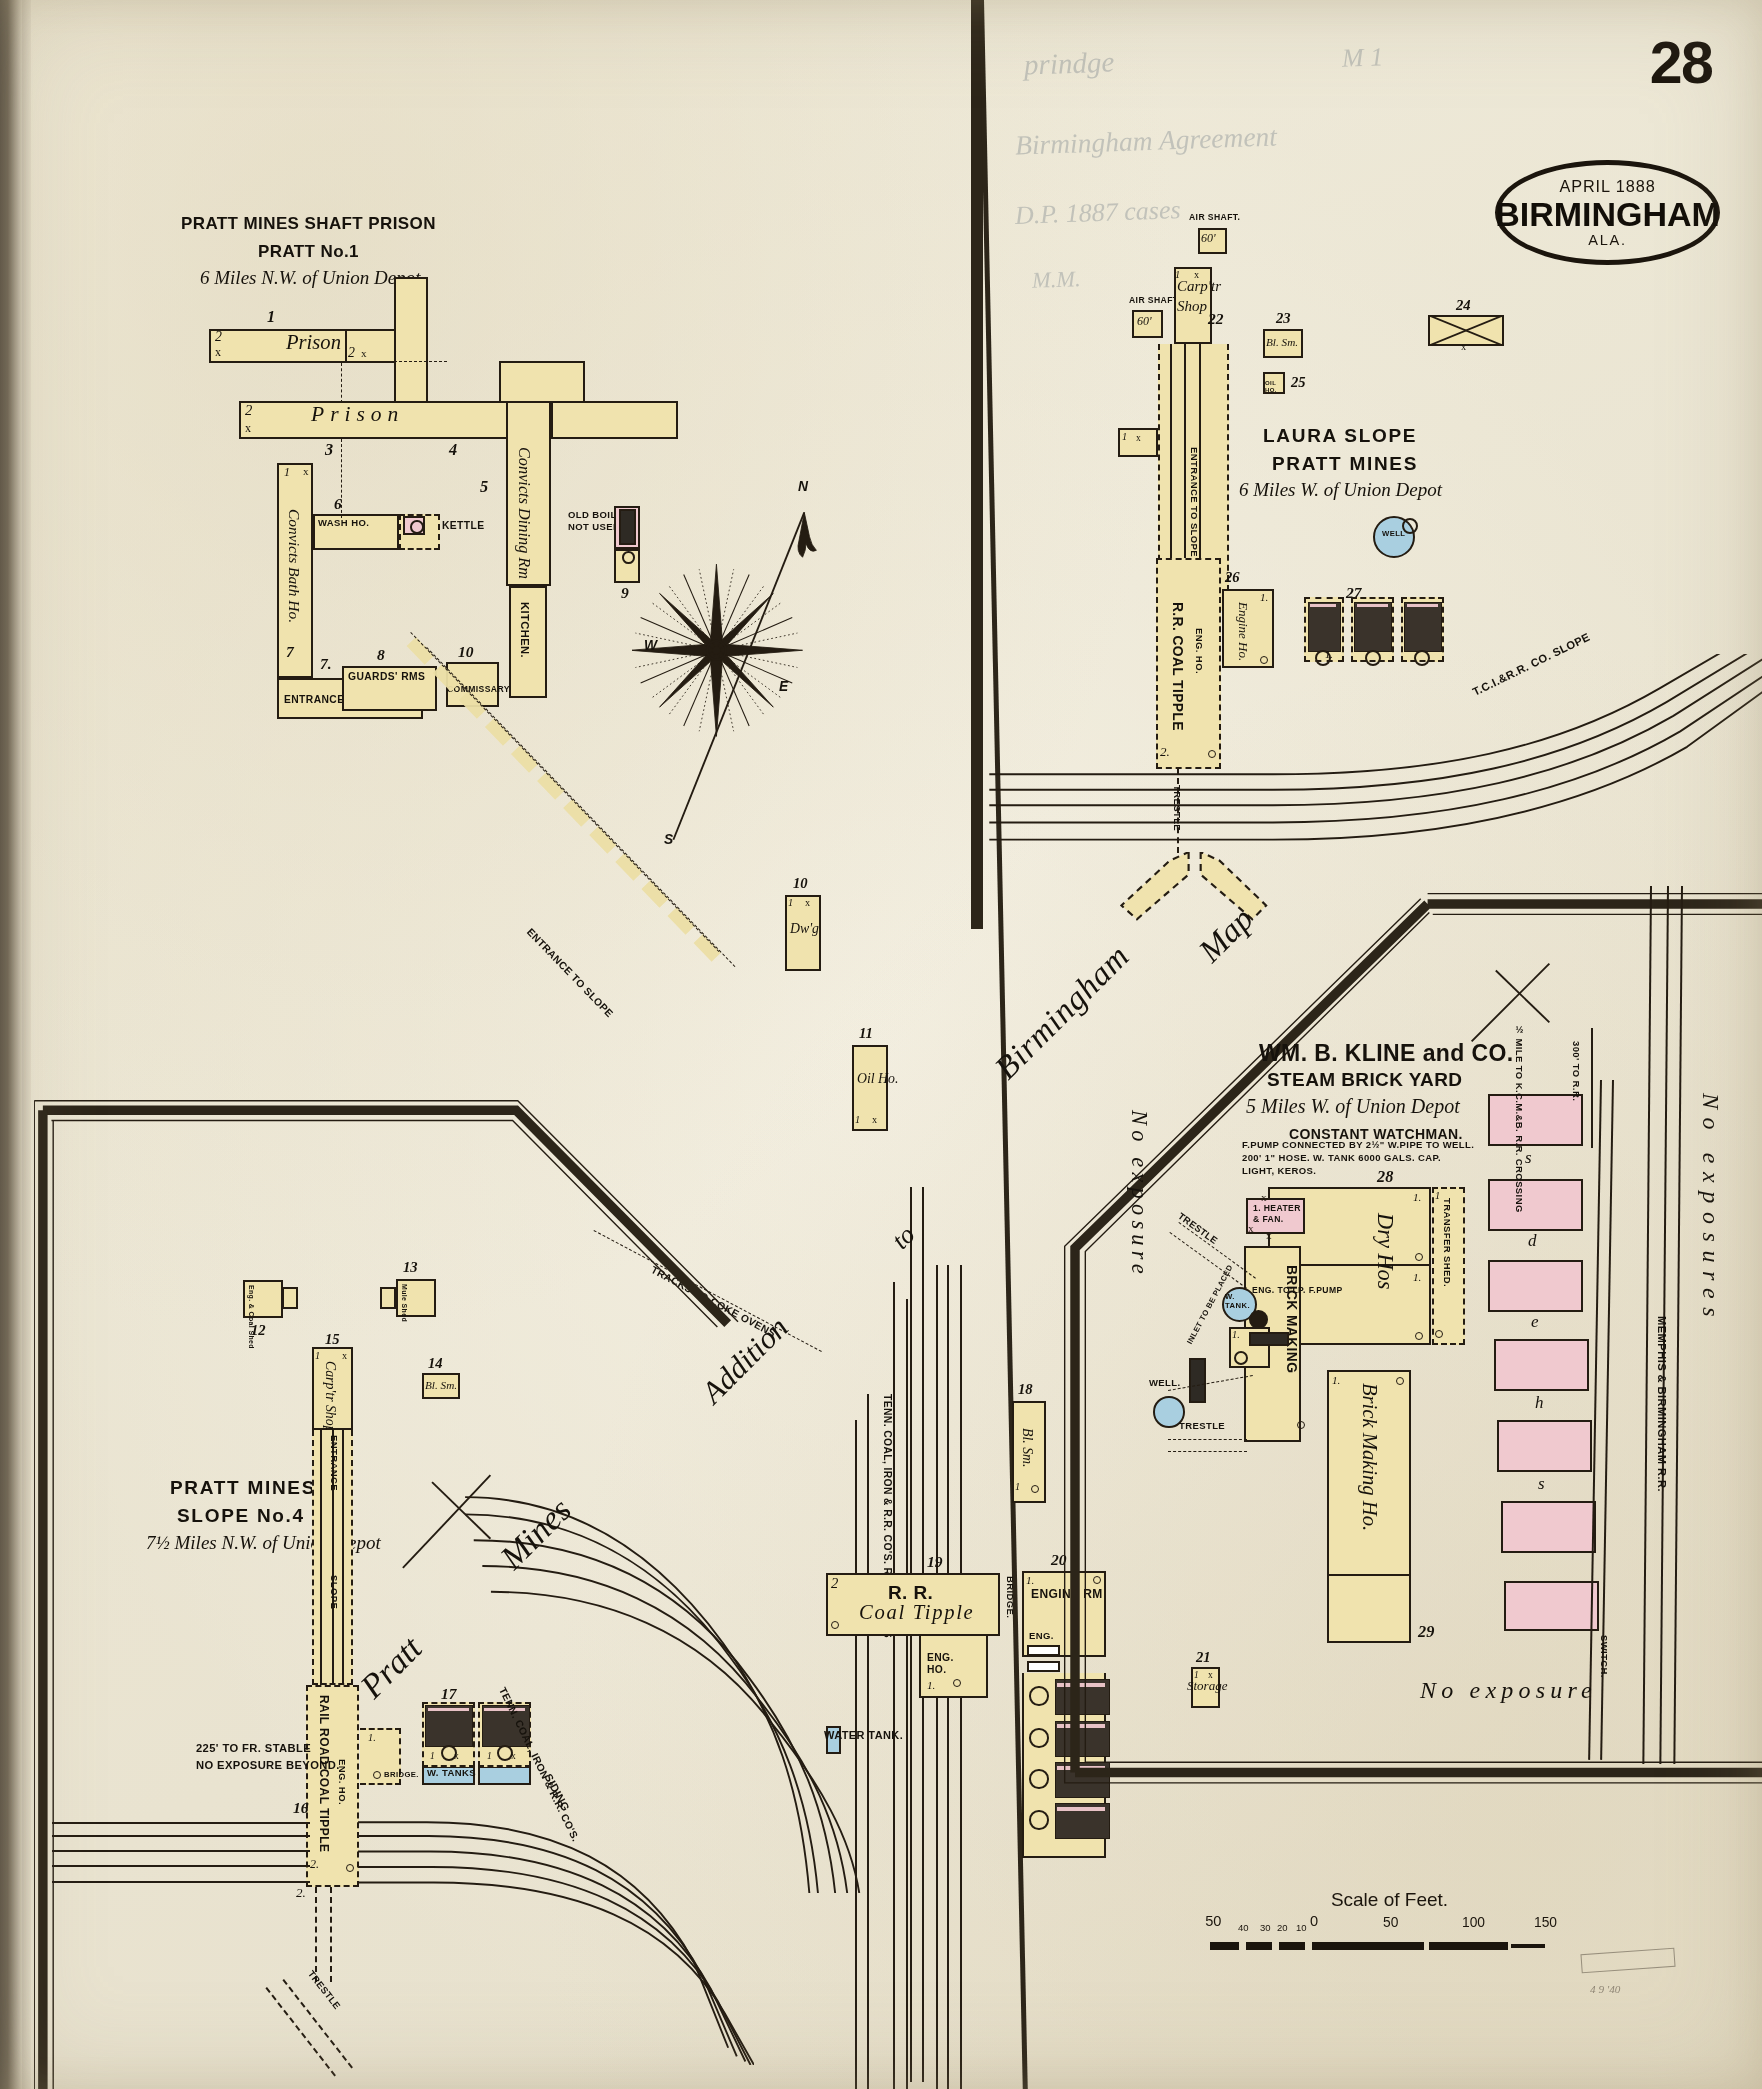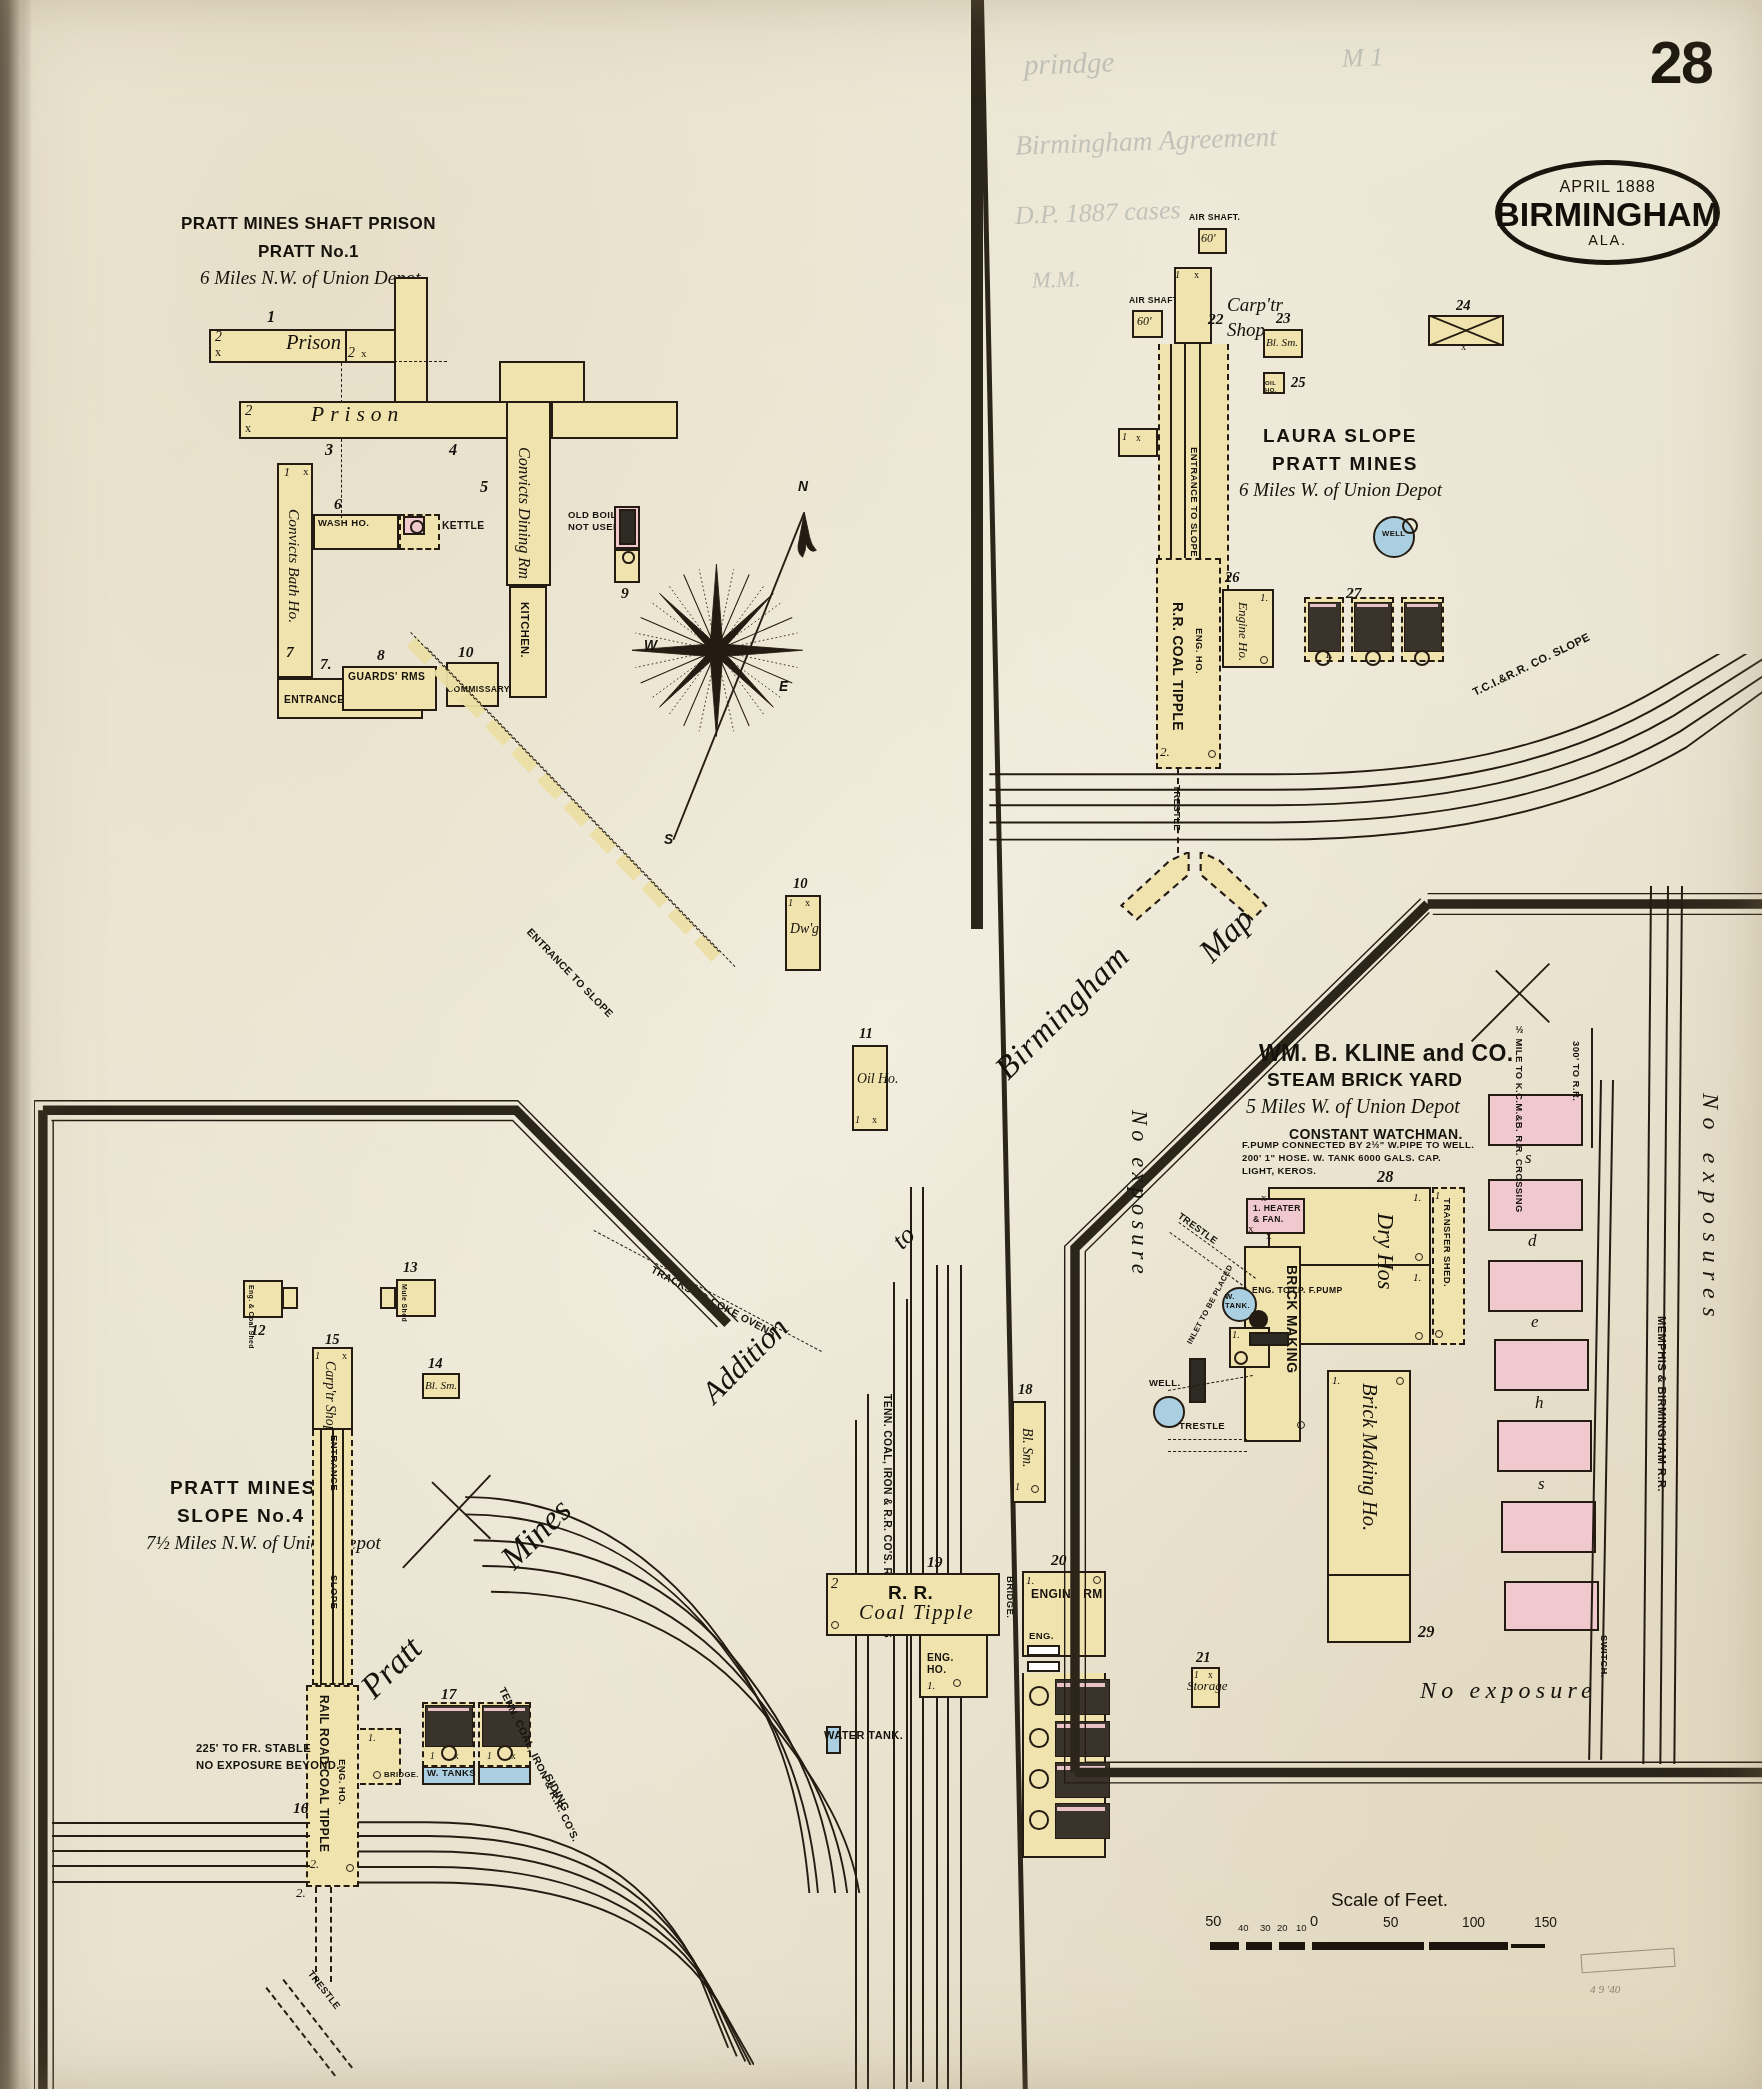--- a/index.html
+++ b/index.html
@@ -333,21 +333,21 @@
 
   <div class="bldg" style="left:1198px;top:228px;width:29px;height:26px;"></div>
   <div class="lbl caps" style="left:1189px;top:213px;font-size:8.6px;">AIR SHAFT.</div>
   <div class="lbl" style="left:1201px;top:232px;font-size:12px;font-style:italic;">60'</div>
 
   <div class="bldg" style="left:1132px;top:310px;width:31px;height:27.5px;"></div>
   <div class="lbl caps" style="left:1129px;top:296px;font-size:8.6px;">AIR SHAFT.</div>
   <div class="lbl" style="left:1137px;top:315px;font-size:12px;font-style:italic;">60'</div>
 
   <div class="bldg" style="left:1174px;top:267px;width:38px;height:77px;"></div>
-  <div class="lbl script" style="left:1227px;top:277px;font-size:19px;line-height:1.3;margin-top:16px;">Carp'tr<br>Shop</div>
+  <div class="lbl script" style="left:1177px;top:277px;font-size:15px;line-height:1.3;">Carp'tr<br>Shop</div>
   <div class="lbl num" style="left:1208px;top:311px;font-size:15.5px;">22</div>
   <div class="lbl" style="left:1175px;top:270px;font-size:10.3px;font-style:italic;">1</div>
   <div class="lbl" style="left:1194px;top:270px;font-size:10.3px;">x</div>
 
   <div class="bldg" style="left:1263px;top:329px;width:40px;height:29px;"></div>
   <div class="lbl num" style="left:1276px;top:311px;font-size:14.6px;">23</div>
   <div class="lbl script" style="left:1266px;top:337px;font-size:11.2px;">Bl. Sm.</div>
 
   <div class="bldg" style="left:1428px;top:315px;width:76px;height:31px;"></div>
   <svg style="position:absolute;left:1428px;top:315px;" width="76" height="31" viewBox="0 0 88 36">

